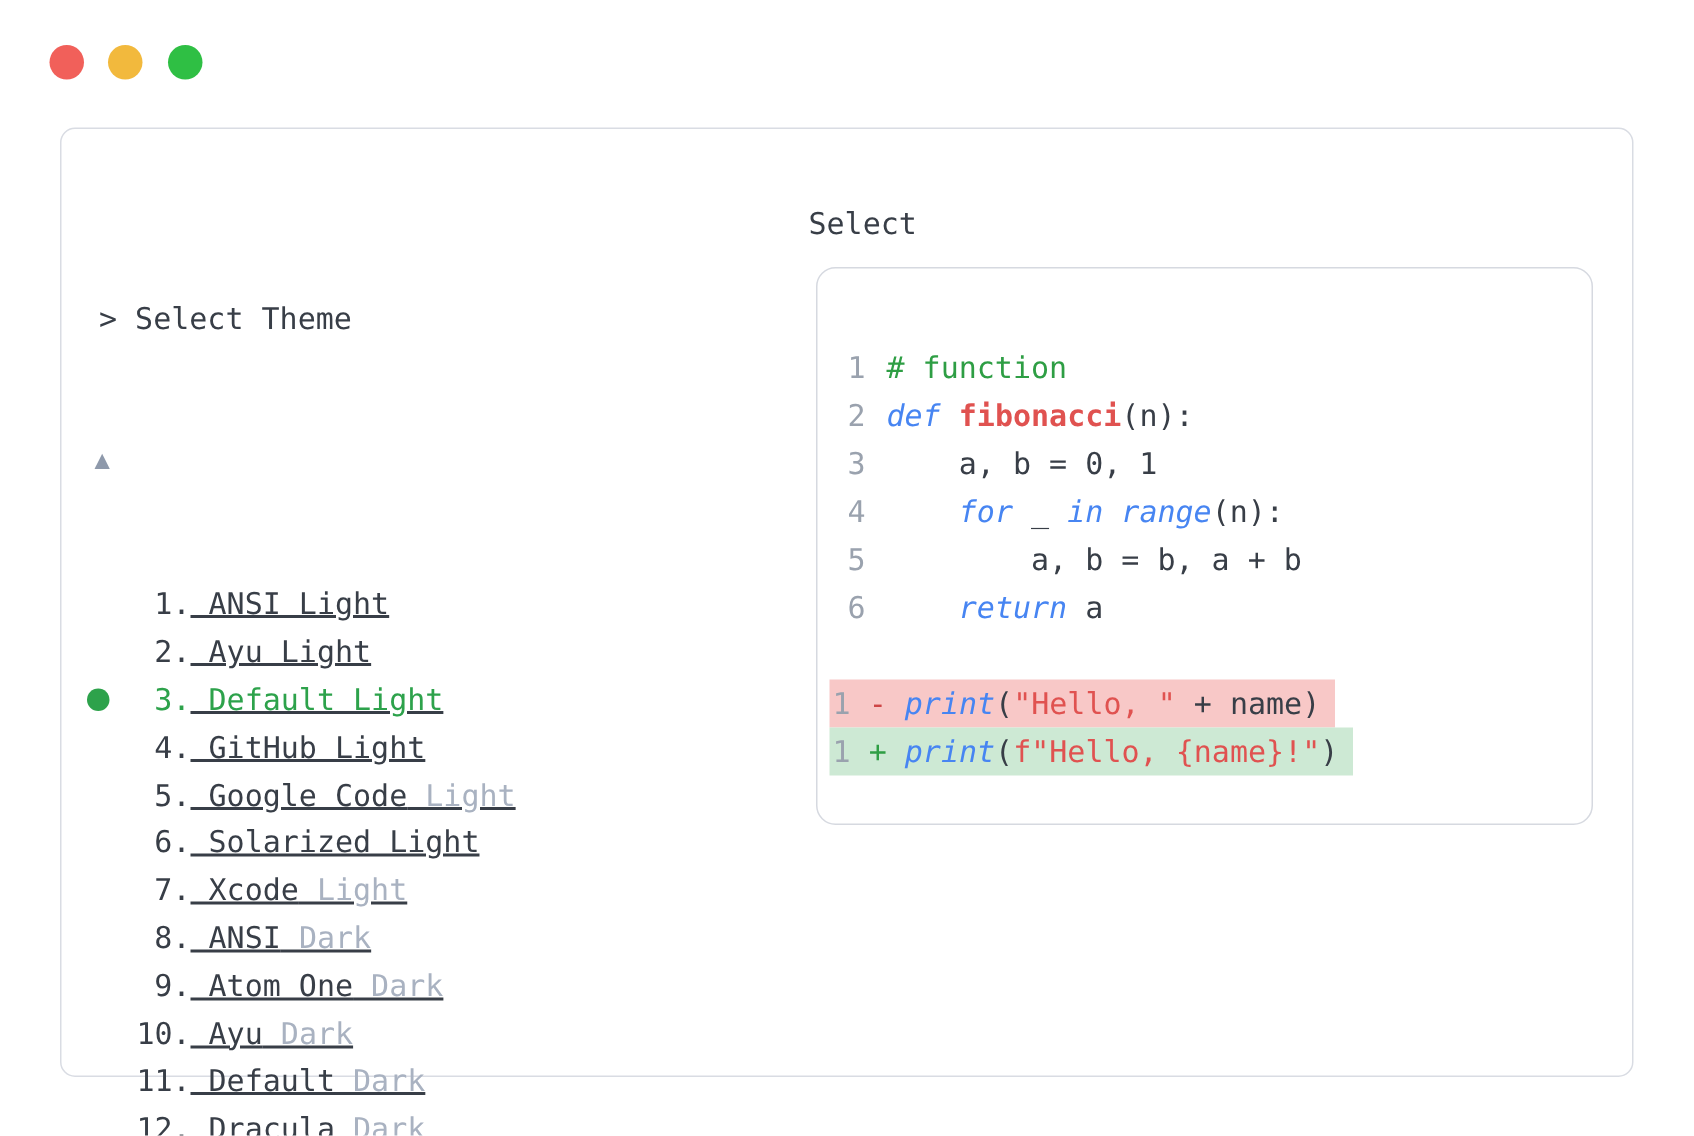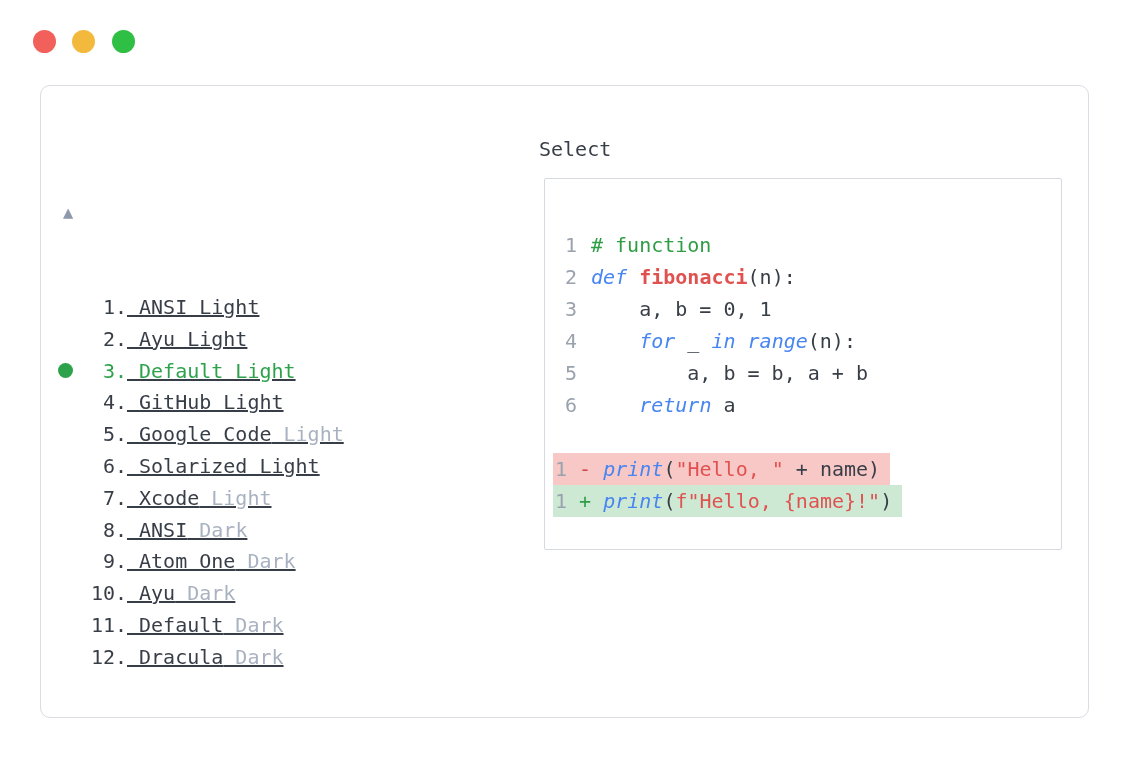--- a/index.html
+++ b/index.html
@@ -41,21 +41,21 @@
   .dot{display:inline-block;width:15px;height:15px;border-radius:50%;
     background:var(--green-sel);vertical-align:middle;margin-bottom:3px;}
   .num{display:inline-block;width:36px;text-align:right;}
   .list-row.selected .num,.list-row.selected .nm{color:var(--green-sel);}
   .muted-suffix{color:var(--muted);text-align:right;}
   .hint{position:absolute;left:25px;top:556px;font-size:20px;line-height:32px;color:var(--muted);white-space:pre;}
 
   
   .preview-title{position:absolute;left:498px;top:47px;font-size:20px;line-height:32px;color:var(--ink);}
   .preview-box{position:absolute;left:503px;top:92px;width:518px;height:372px;
-    border:1.5px solid var(--pv-border);border-radius:2px;background:#fff;}
+    border:1.5px solid var(--pv-border);border-radius:13px;background:#fff;}
   .code{position:absolute;left:8px;top:50px;font-size:20px;line-height:32px;
     color:var(--ink);white-space:pre;}
   .code-row{height:32px;}
   .ln{display:inline-block;width:24px;text-align:right;margin-right:14px;color:var(--ln-gray);}
   .lnd{color:var(--ln-gray);}
   .hl{display:inline-block;height:32px;padding:0 10px 0 2px;}
   .hl.removed{background:var(--removed-bg);}
   .hl.added{background:var(--added-bg);}
   .sign-removed{color:var(--red-sign);}
   .sign-added{color:var(--green-code);}
@@ -70,20 +70,21 @@
 
 <div class="stage">
 
   <button class="tl close" style="background: rgb(241, 96, 90);"></button>
   <button class="tl min" style="background: rgb(242, 185, 61);"></button>
   <button class="tl max" style="background: rgb(47, 191, 68);"></button>
 
   <div class="panel">
 
     <div class="left-col">
+      <div class="prompt-row">&gt; Select Theme</div>
       <div class="arrow-row arrow-up">▲</div>
       <div id="theme-list"><div class="list-row"><span class="bullet"></span><span class="num">1.</span><span class="nm"> ANSI Light</span></div><div class="list-row"><span class="bullet"></span><span class="num">2.</span><span class="nm"> Ayu Light</span></div><div class="list-row selected"><span class="bullet"><span class="dot"></span></span><span class="num">3.</span><span class="nm"> Default Light</span></div><div class="list-row"><span class="bullet"></span><span class="num">4.</span><span class="nm"> GitHub Light</span></div><div class="list-row"><span class="bullet"></span><span class="num">5.</span><span class="nm"> Google Code</span><span class="muted-suffix"> Light</span></div><div class="list-row"><span class="bullet"></span><span class="num">6.</span><span class="nm"> Solarized Light</span></div><div class="list-row"><span class="bullet"></span><span class="num">7.</span><span class="nm"> Xcode</span><span class="muted-suffix"> Light</span></div><div class="list-row"><span class="bullet"></span><span class="num">8.</span><span class="nm"> ANSI</span><span class="muted-suffix"> Dark</span></div><div class="list-row"><span class="bullet"></span><span class="num">9.</span><span class="nm"> Atom One</span><span class="muted-suffix"> Dark</span></div><div class="list-row"><span class="bullet"></span><span class="num">10.</span><span class="nm"> Ayu</span><span class="muted-suffix"> Dark</span></div><div class="list-row"><span class="bullet"></span><span class="num">11.</span><span class="nm"> Default</span><span class="muted-suffix"> Dark</span></div><div class="list-row"><span class="bullet"></span><span class="num">12.</span><span class="nm"> Dracula</span><span class="muted-suffix"> Dark</span></div></div>
       
     </div>
 
 
     <div class="preview-title">Select</div>
 
     <div class="preview-box">
       <div class="code" id="code-block"><div class="code-row"><span class="ln">1</span><span class="tok-comment"># function</span></div><div class="code-row"><span class="ln">2</span><span class="tok-keyword">def</span><span class="tok-plain"> </span><span class="tok-function">fibonacci</span><span class="tok-plain">(n):</span></div><div class="code-row"><span class="ln">3</span><span class="tok-plain">    a, b = 0, 1</span></div><div class="code-row"><span class="ln">4</span><span class="tok-plain">    </span><span class="tok-keyword">for</span><span class="tok-plain"> _ </span><span class="tok-keyword">in</span><span class="tok-plain"> </span><span class="tok-keyword">range</span><span class="tok-plain">(n):</span></div><div class="code-row"><span class="ln">5</span><span class="tok-plain">        a, b = b, a + b</span></div><div class="code-row"><span class="ln">6</span><span class="tok-plain">    </span><span class="tok-keyword">return</span><span class="tok-plain"> a</span></div><div class="code-row">&nbsp;</div><div class="code-row"><span class="hl removed"><span class="lnd">1</span> <span class="sign-removed">-</span> <span class="tok-keyword">print</span><span class="tok-plain">(</span><span class="tok-string">"Hello, "</span><span class="tok-plain"> + name)</span></span></div><div class="code-row"><span class="hl added"><span class="lnd">1</span> <span class="sign-added">+</span> <span class="tok-keyword">print</span><span class="tok-plain">(</span><span class="tok-string">f"Hello, {name}!"</span><span class="tok-plain">)</span></span></div></div>

